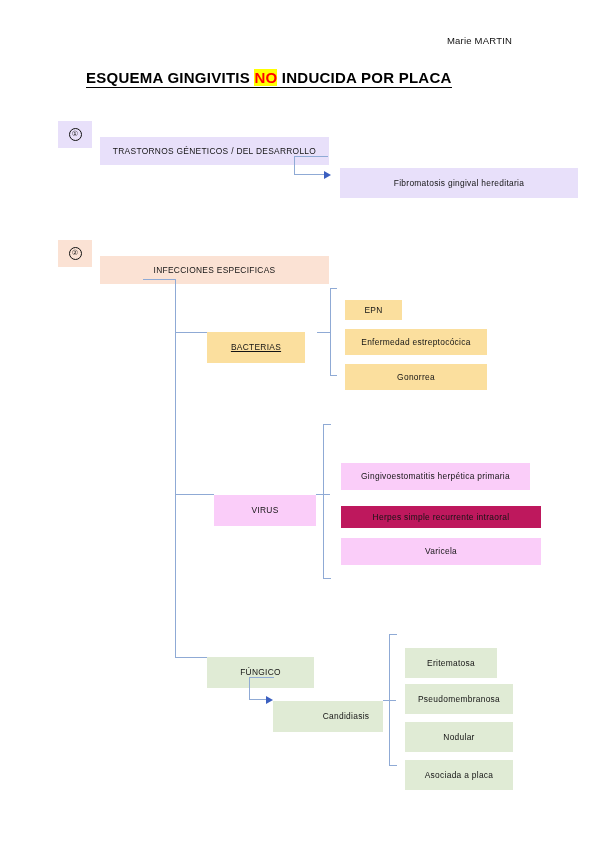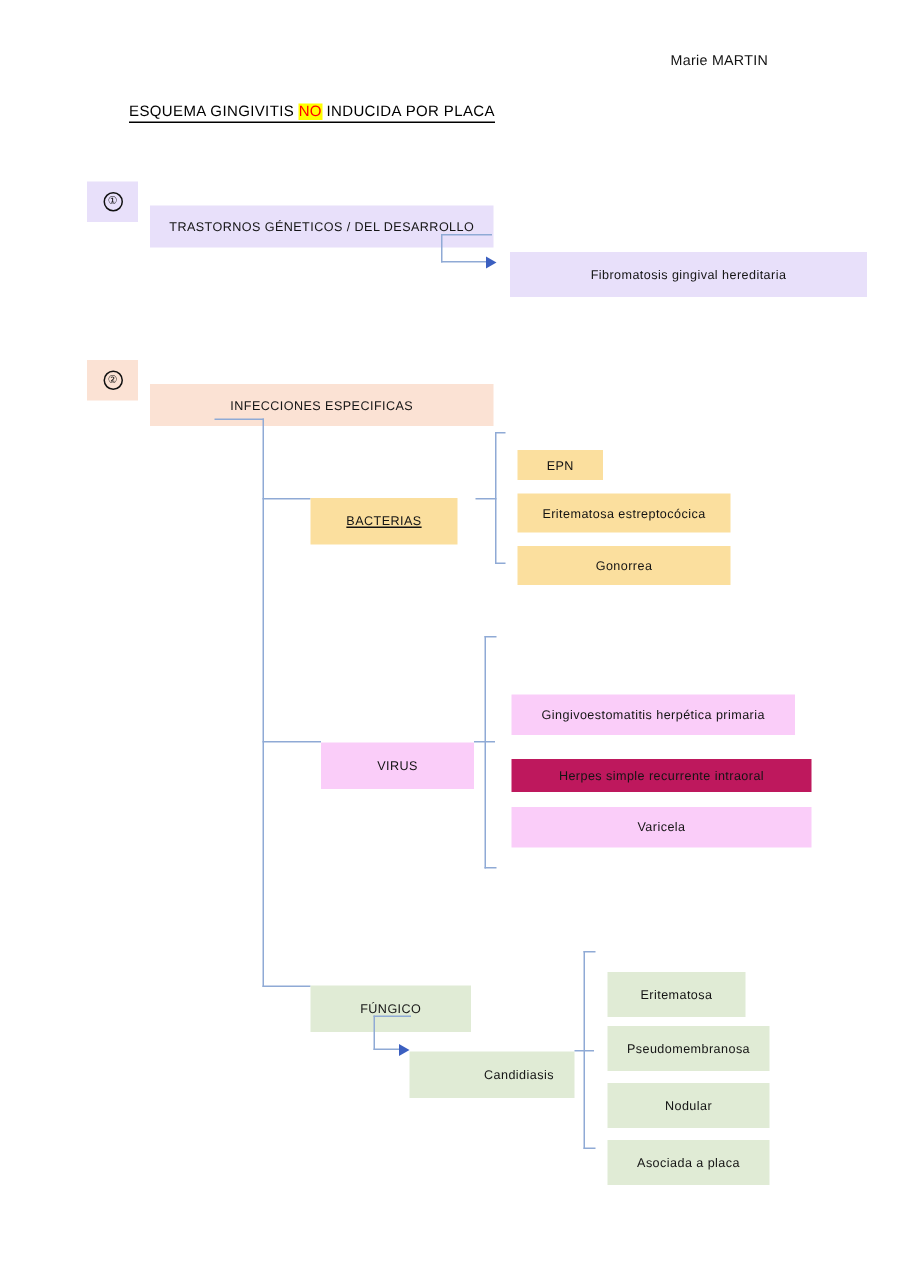--- a/index.html
+++ b/index.html
@@ -25,22 +25,22 @@
     left: 447px;
     top: 35px;
     font-size: 9.5px;
     letter-spacing: 0.2px;
     color: #111;
     white-space: nowrap;
   }
   .doc-title {
     left: 86px;
     top: 69px;
-    font-size: 10px;
-    font-weight: normal;
+    font-size: 15px;
+    font-weight: bold;
     letter-spacing: 0.25px;
     color: #000;
     white-space: nowrap;
     border-bottom: 1px solid #000;
     padding-bottom: 1px;
   }
   .doc-title .hl {
     color: #ff0000;
     background: #ffff00;
   }
@@ -140,21 +140,21 @@
 
   <div class="abs ln-h" style="left:317px; top:332px; width:14px;"></div>
   <div class="abs ln-v" style="left:330px; top:288px; height:88px;"></div>
   <div class="abs ln-h" style="left:330px; top:288px; width:7px;"></div>
   <div class="abs ln-h" style="left:330px; top:375px; width:7px;"></div>
 
   <div class="abs box" style="left:345px; top:284px; width:57px; height:20px; background:#FBDF9E;">
     <span>EPN</span>
   </div>
   <div class="abs box" style="left:345px; top:313px; width:142px; height:26px; background:#FBDF9E;">
-    <span>Eritematosa estreptocócica</span>
+    <span>Enfermedad estreptocócica</span>
   </div>
   <div class="abs box" style="left:345px; top:348px; width:142px; height:26px; background:#FBDF9E;">
     <span>Gonorrea</span>
   </div>
 
   <div class="abs box" style="left:214px; top:479px; width:102px; height:31px; background:#FACDF9;">
     <span>VIRUS</span>
   </div>
 
   <div class="abs ln-h" style="left:316px; top:494px; width:14px;"></div>

